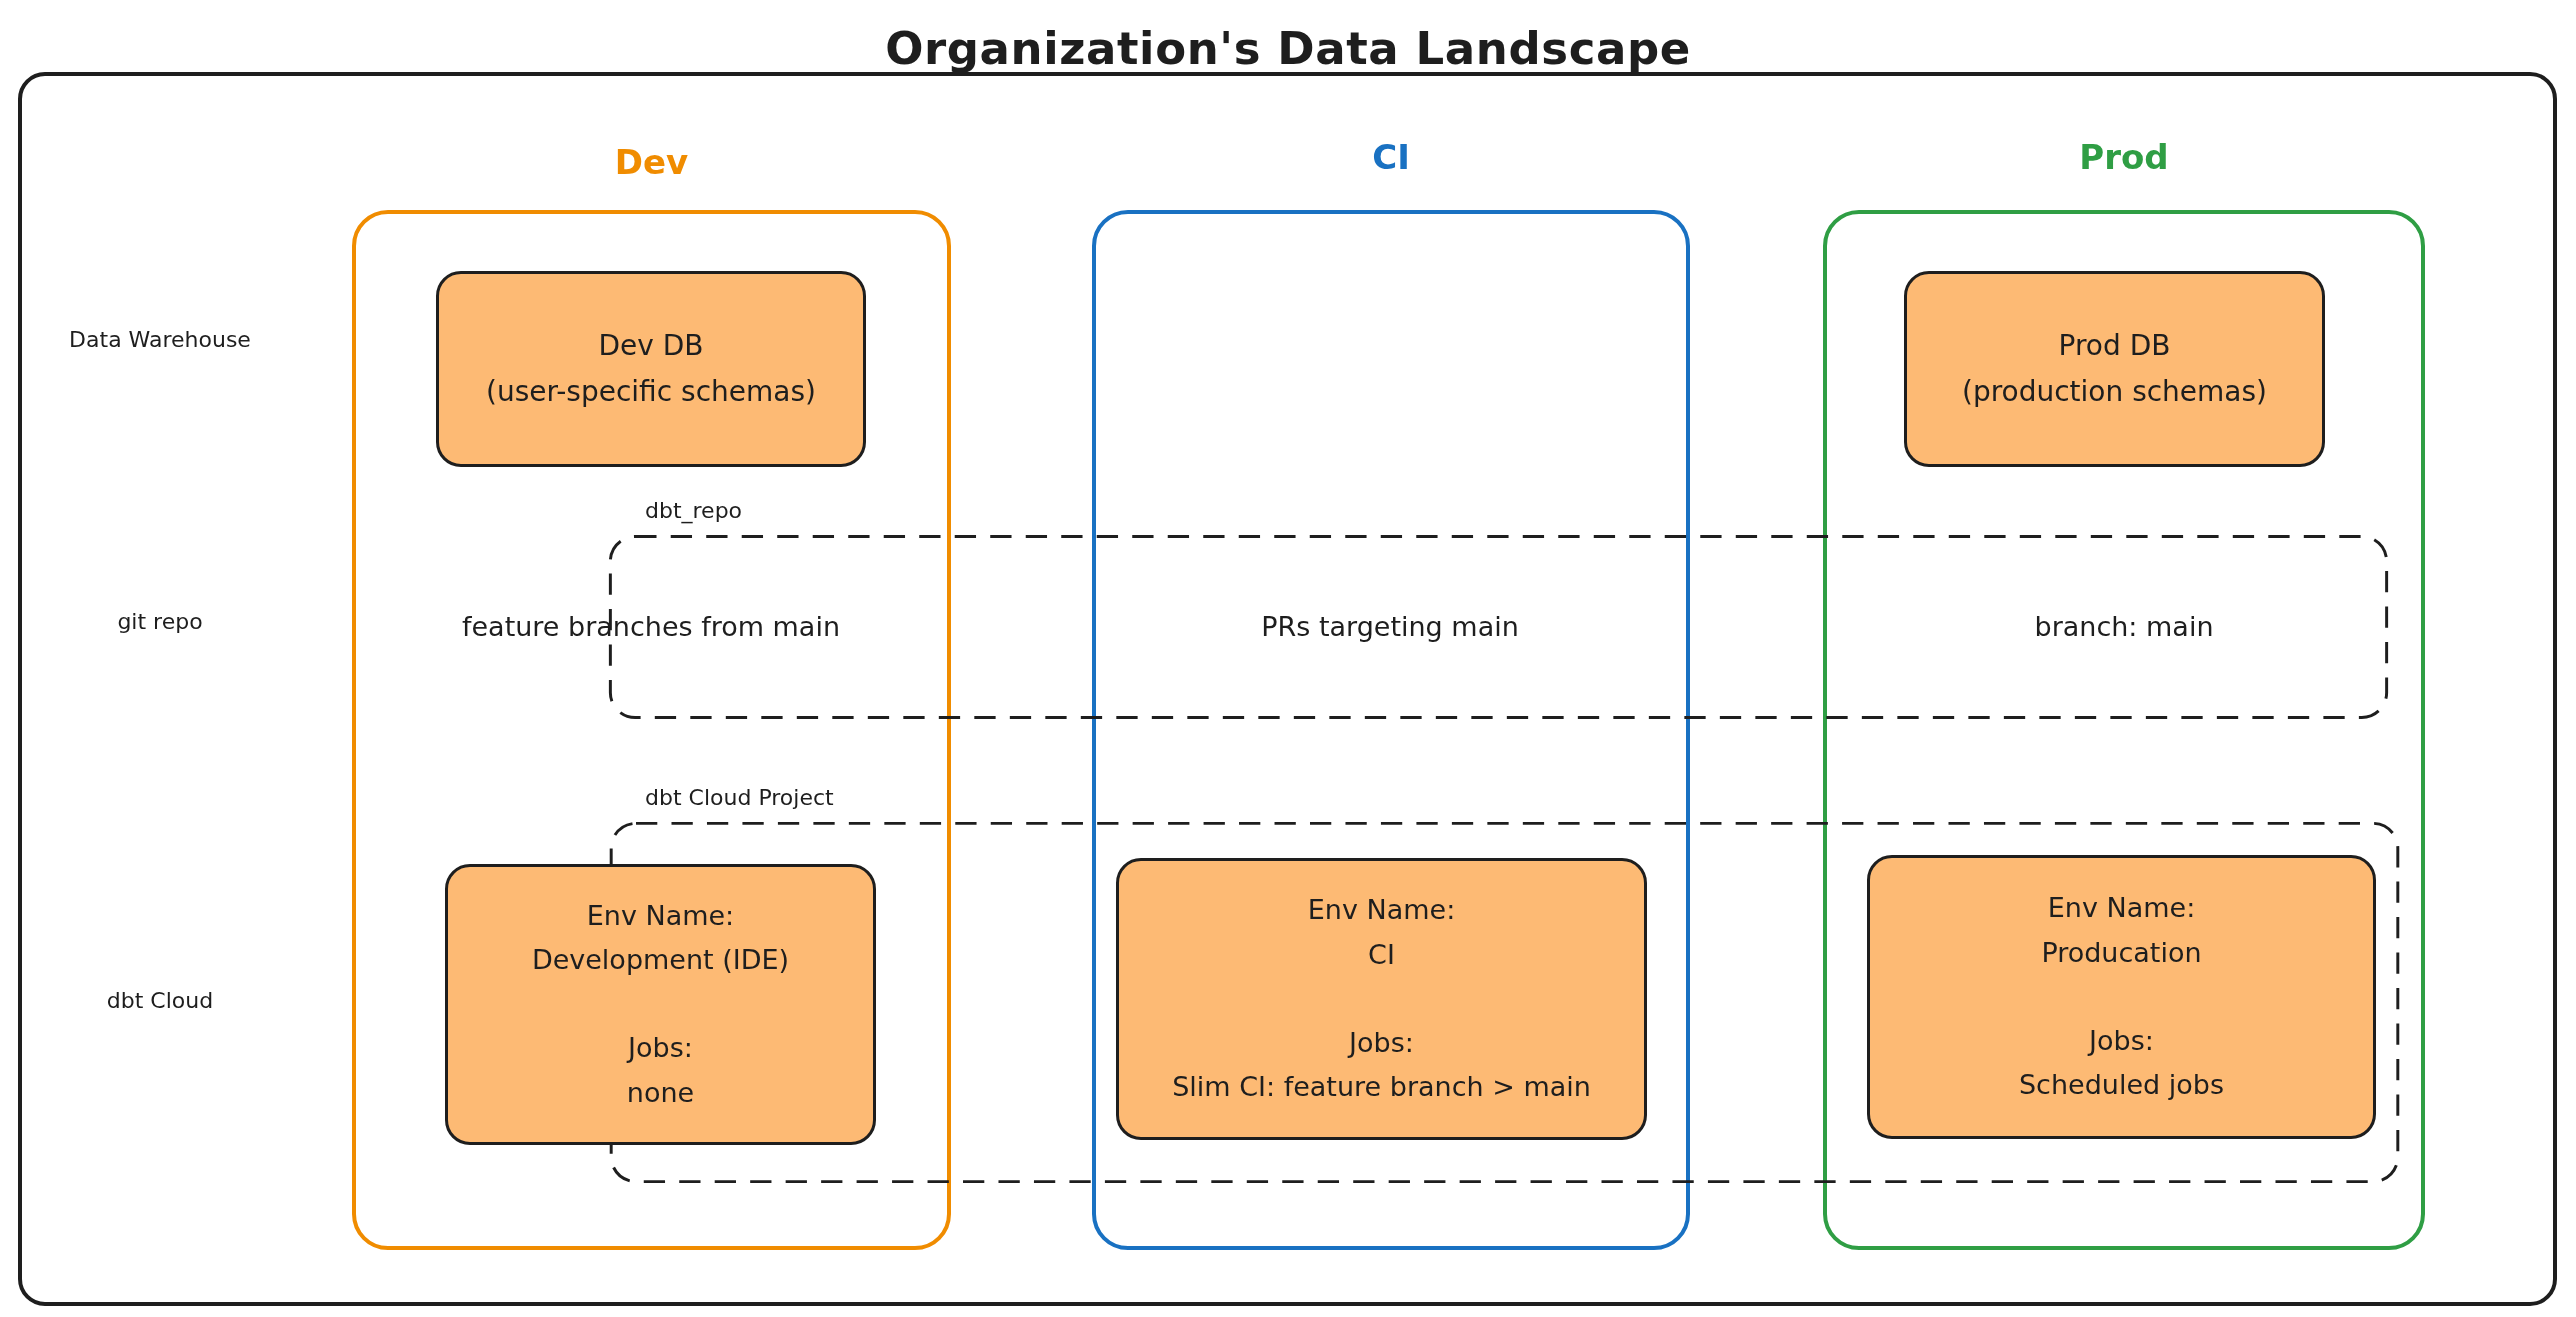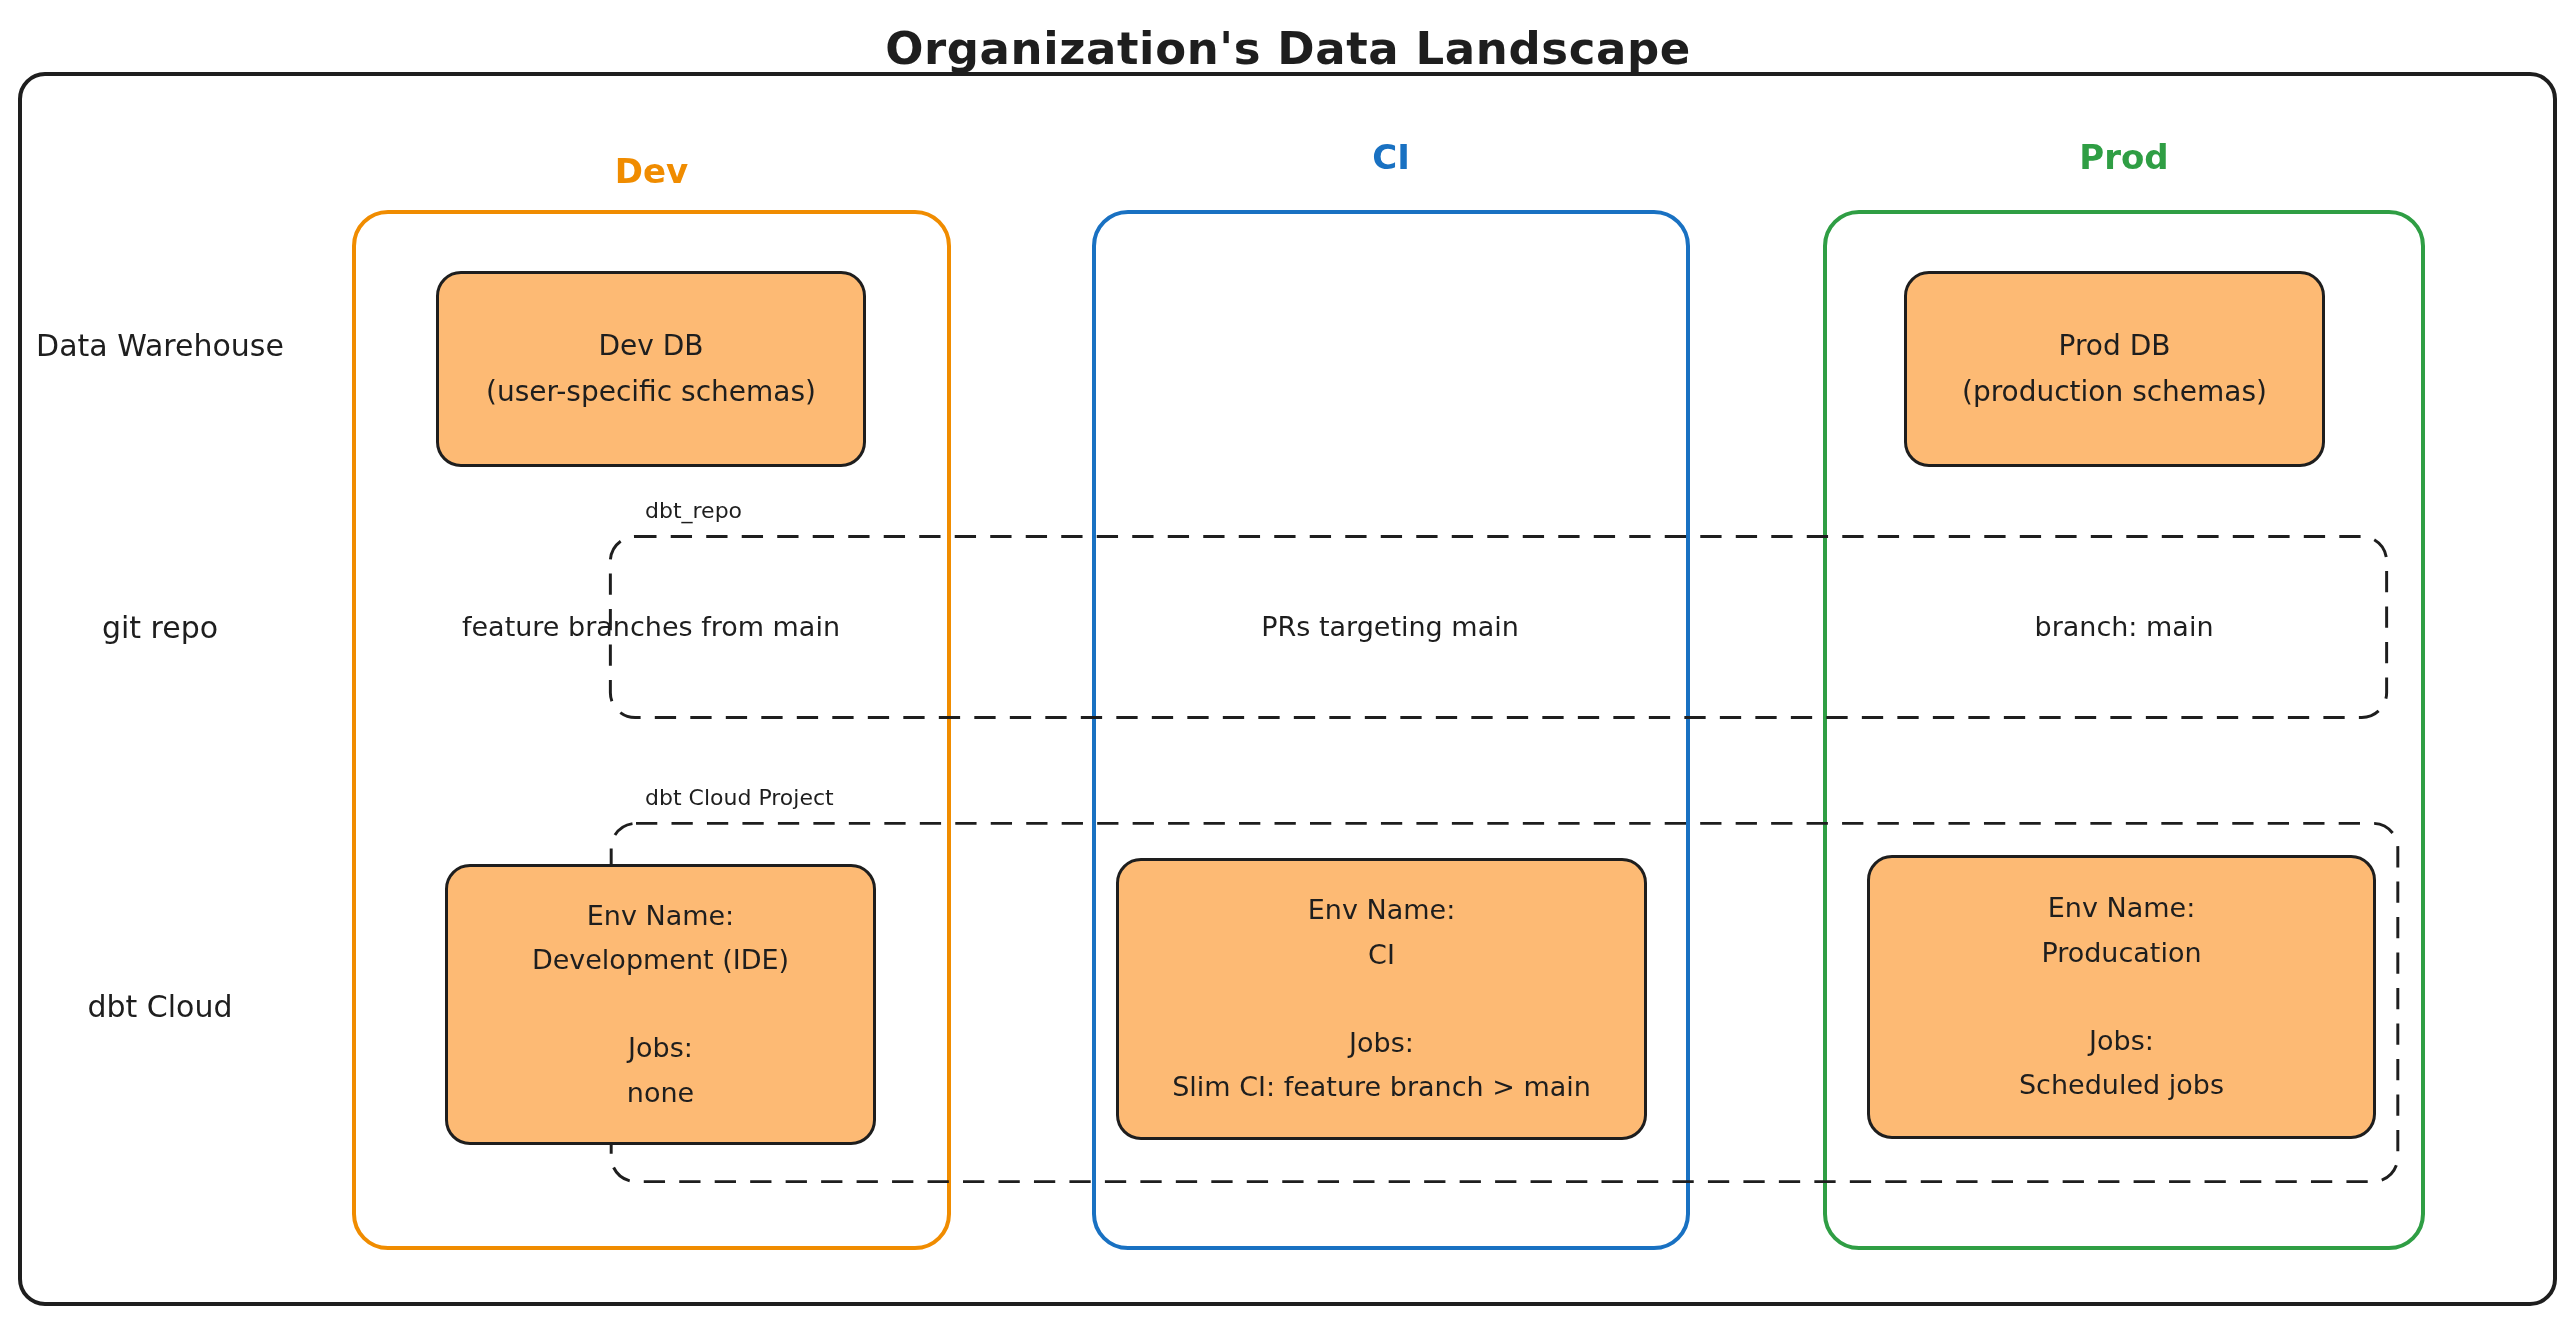--- a/index.html
+++ b/index.html
@@ -30,21 +30,21 @@
   .colbox.ci{border-color:#1971c2;}
   .colbox.prod{border-color:#2f9e44;}
   .colhdr{
     text-align:center;font-size:34px;font-weight:600;
   }
   .colhdr.dev{color:#f08c00;}
   .colhdr.ci{color:#1971c2;}
   .colhdr.prod{color:#2f9e44;}
   .rowlabel{
     width:266px;text-align:center;
-    font-size:30px;line-height:1.5;
+    font-size:22px;line-height:1.5;
   }
   .node{
     background:#fdba74;
     border:3.6px solid #1e1e1e;border-radius:25px;
     box-sizing:border-box;
     display:flex;align-items:center;justify-content:center;
     text-align:center;
     font-size:28px;line-height:1.65;
   }
   .cell{
@@ -60,21 +60,21 @@
 </style>
 </head>
 <body>
 
 <div class="canvas">
 
   <div class="abs title">Organization's Data Landscape</div>
 
   <div class="abs outer"></div>
 
-  <div class="abs colhdr dev" style="left:352px;top:151px;width:599px;">Dev</div>
+  <div class="abs colhdr dev" style="left:352px;top:142px;width:599px;">Dev</div>
   <div class="abs colhdr ci" style="left:1092px;top:137px;width:598px;">CI</div>
   <div class="abs colhdr prod" style="left:1823px;top:137px;width:602px;">Prod</div>
 
   <div class="abs colbox dev" style="left:352px;top:210px;width:599px;height:1040px;"></div>
   <div class="abs colbox ci" style="left:1092px;top:210px;width:598px;height:1040px;"></div>
   <div class="abs colbox prod" style="left:1823px;top:210px;width:602px;height:1040px;"></div>
 
   <div class="abs rowlabel" style="left:27px;top:323px;">Data Warehouse</div>
   <div class="abs rowlabel" style="left:27px;top:605px;">git repo</div>
   <div class="abs rowlabel" style="left:27px;top:984px;">dbt Cloud</div>

